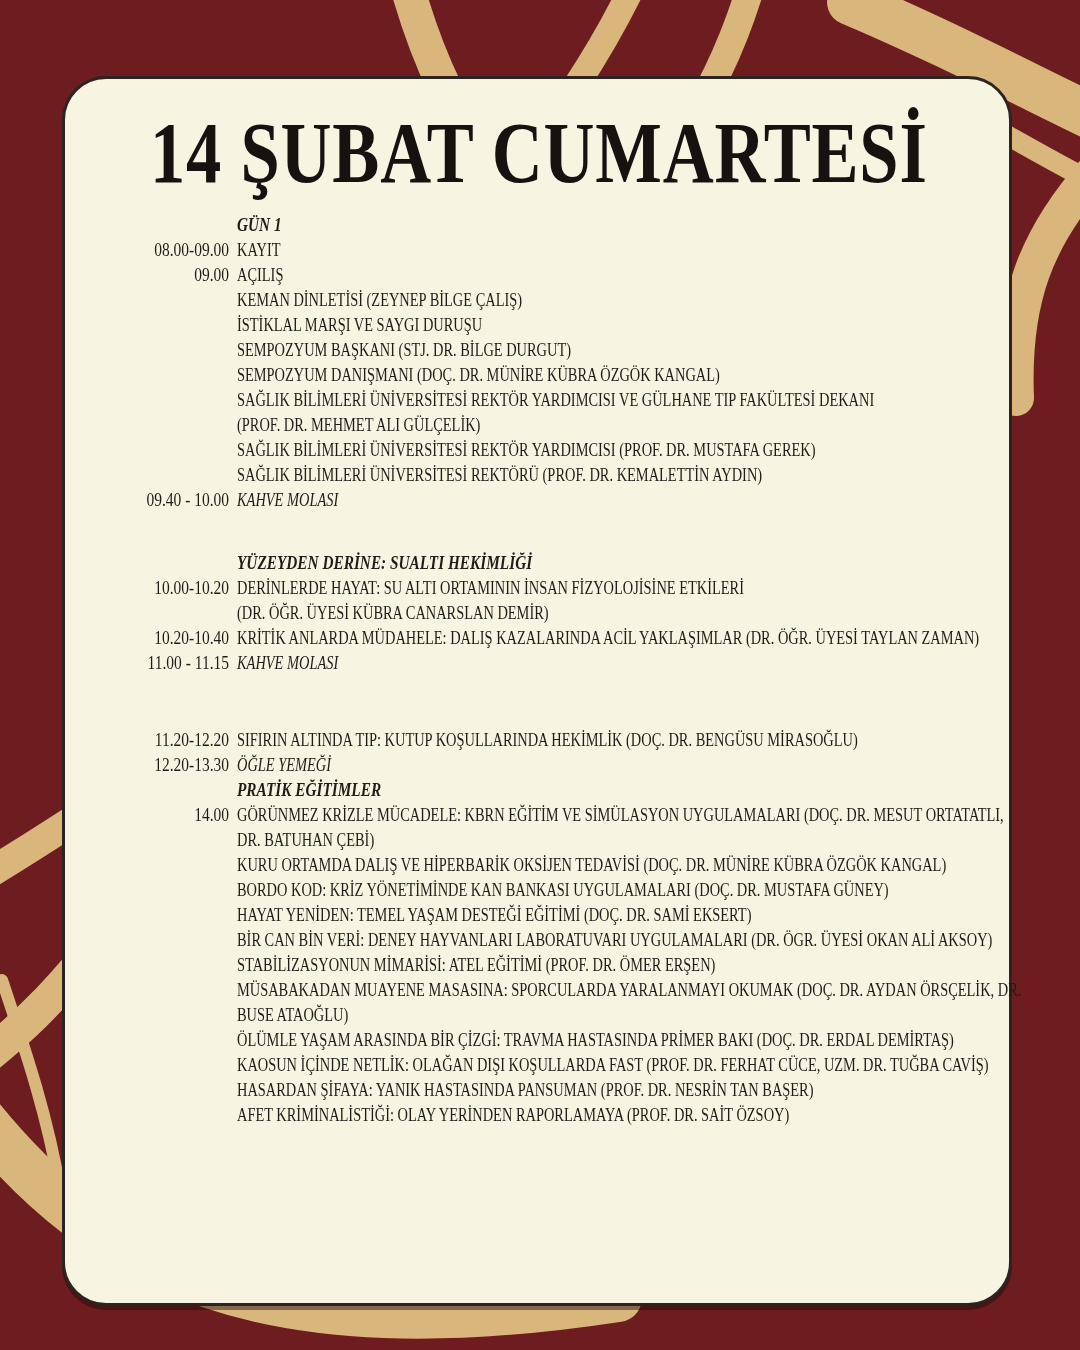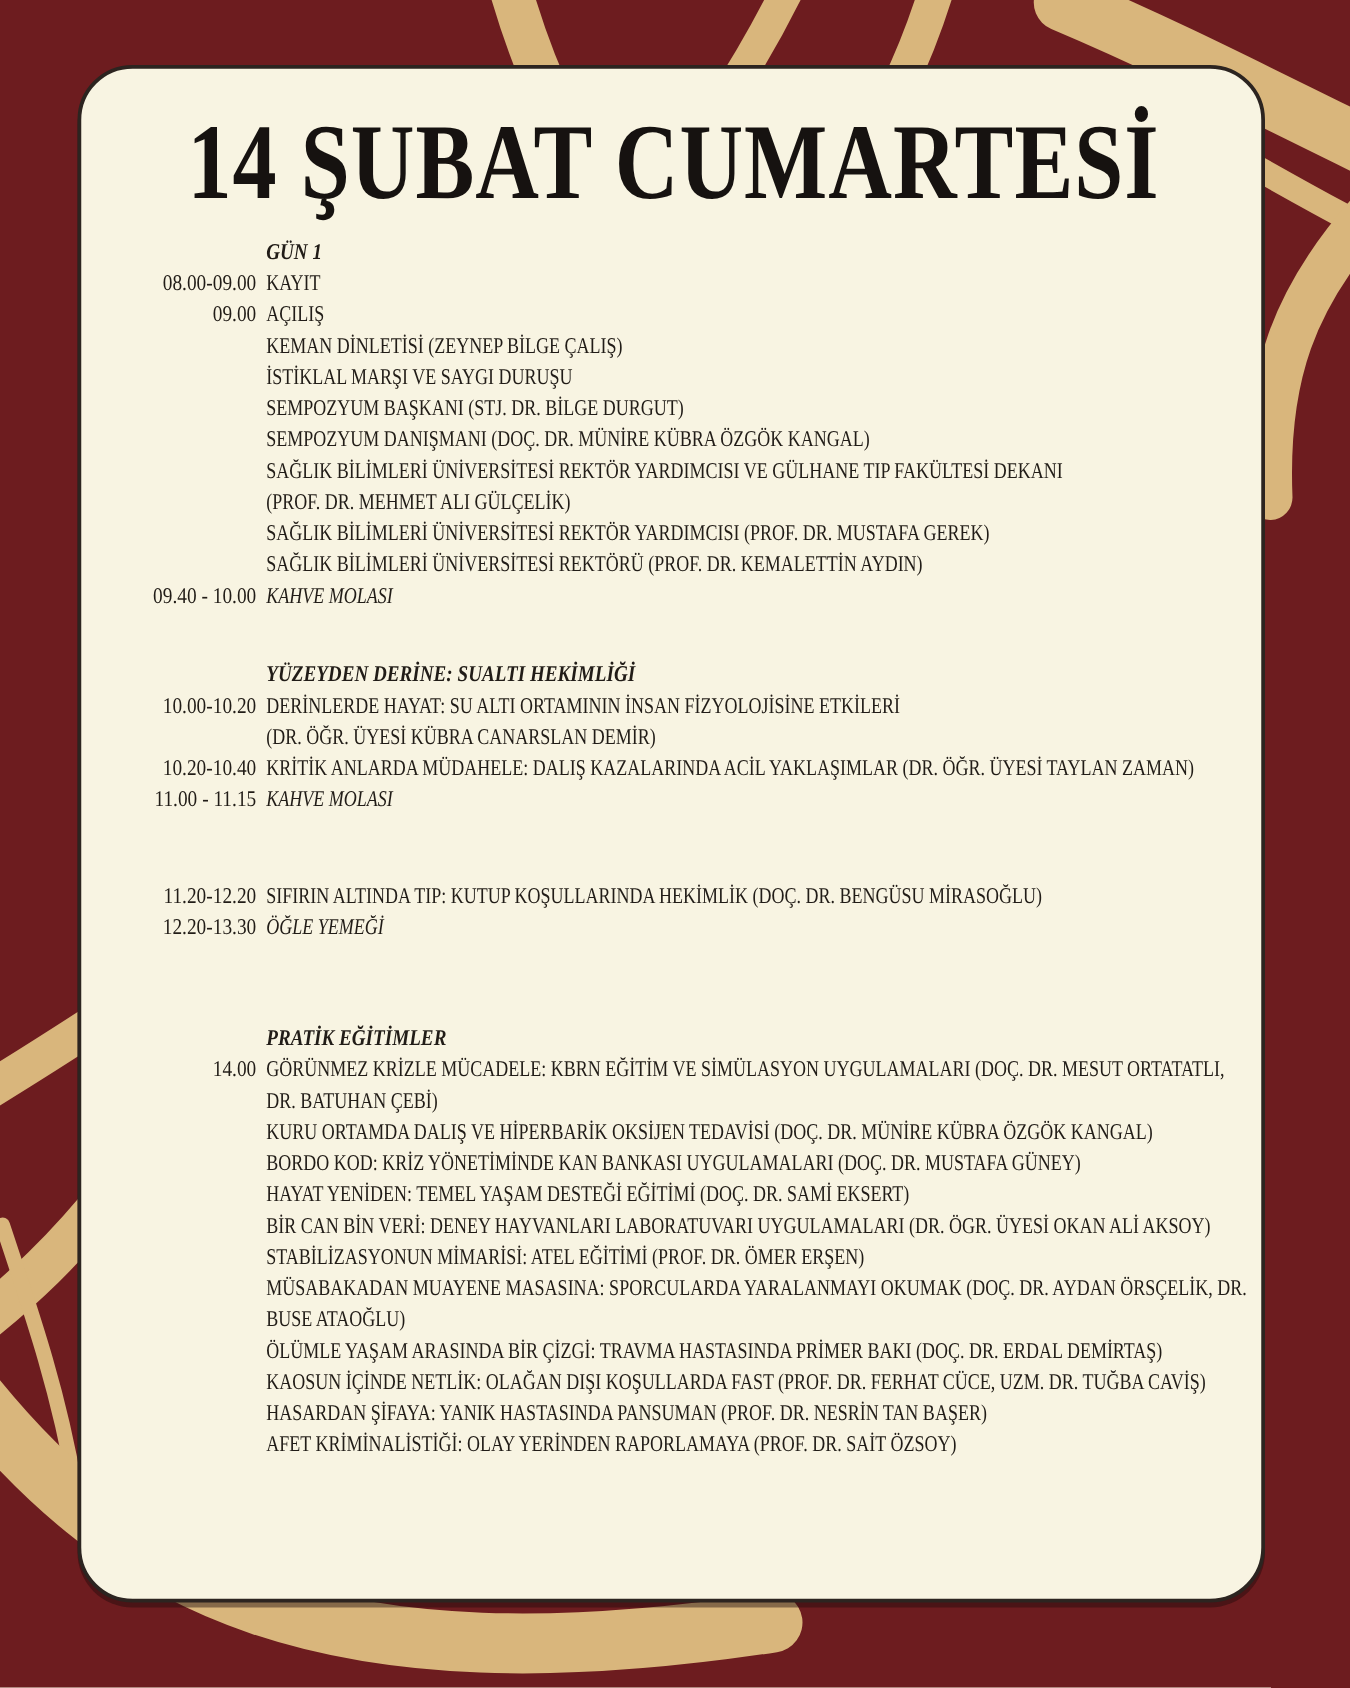--- a/index.html
+++ b/index.html
@@ -3,36 +3,36 @@
 <meta charset="utf-8">
 <style>
   html,body{margin:0;padding:0;}
   body{
     width:1080px;height:1350px;position:relative;overflow:hidden;
     background:#6d1c1f;
     font-family:"Liberation Serif","DejaVu Serif",serif;
   }
   #bg-strokes{position:absolute;left:0;top:0;z-index:0;}
   .card{
-    position:absolute;left:62px;top:52px;width:950px;height:1230px;
+    position:absolute;left:62px;top:76px;width:950px;height:1230px;
     background:#f8f4e2;border:3px solid #2c2420;border-radius:44px;
     box-sizing:border-box;z-index:1;
     box-shadow:0 4px 0 rgba(30,10,10,.45);
     color:#211c17;
   }
   .title{
     margin-top:26px;text-align:center;font-weight:bold;
     font-size:86px;line-height:96px;letter-spacing:1px;color:#161210;
     transform:scaleX(.82);transform-origin:50% 50%;white-space:nowrap;
   }
   .schedule{margin-top:12px;}
-  .section{margin-top:0;}
+  .section{margin-top:0;padding-left:24px;}
   .section:nth-of-type(2){margin-top:38px;}
   .section:nth-of-type(3){margin-top:52px;}
-  .section:nth-of-type(4){margin-top:64px;}
+  .section:nth-of-type(4){}
   .row{display:grid;grid-template-columns:140px 1fr;column-gap:8px;}
   .time{
     text-align:right;font-size:18px;line-height:25px;white-space:nowrap;
     transform:scaleX(.86);transform-origin:100% 50%;
   }
   .lines{min-width:0;}
   .line{
     font-size:18px;line-height:25px;white-space:nowrap;
     transform:scaleX(.80);transform-origin:0 50%;
   }

